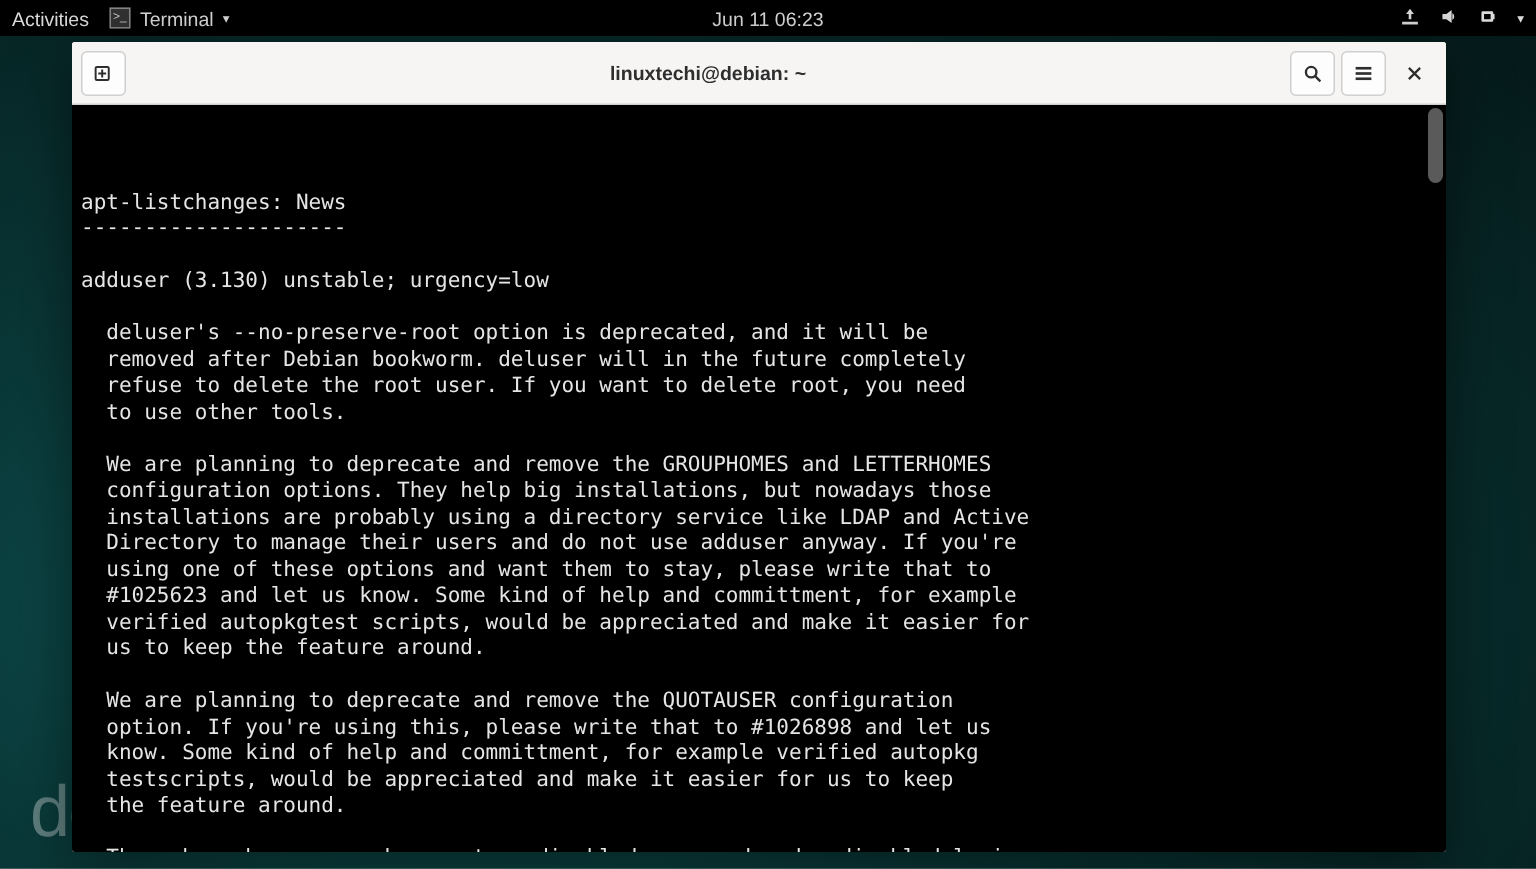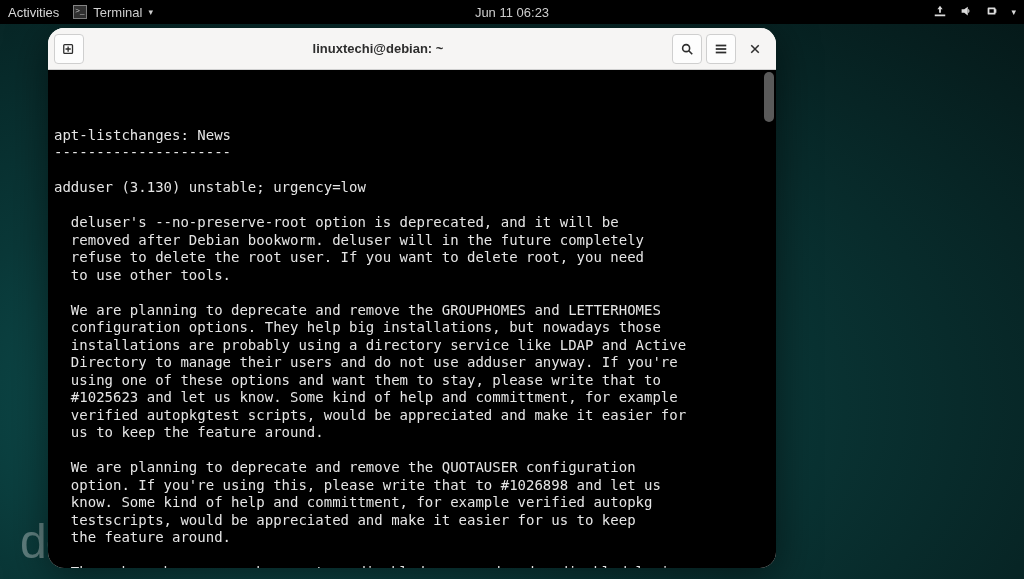--- a/index.html
+++ b/index.html
@@ -42,24 +42,24 @@
       font-weight: 300;
       color: rgba(255,255,255,0.35);
       font-family: sans-serif;
       letter-spacing: -1px;
     }
     
     .window {
       position: absolute;
       top: 28px;
       left: 48px;
-      width: 728px;
+      width: 916px;
       height: 540px;
       background: #fff;
-      border-radius: 16px;
+      border-radius: 2px;
       box-shadow: 0 8px 40px rgba(0,0,0,0.5);
       overflow: hidden;
       display: flex;
       flex-direction: column;
     }
     .titlebar {
       height: 42px;
       background: #f6f5f4;
       border-bottom: 1px solid #d0d0d0;
       display: flex;

